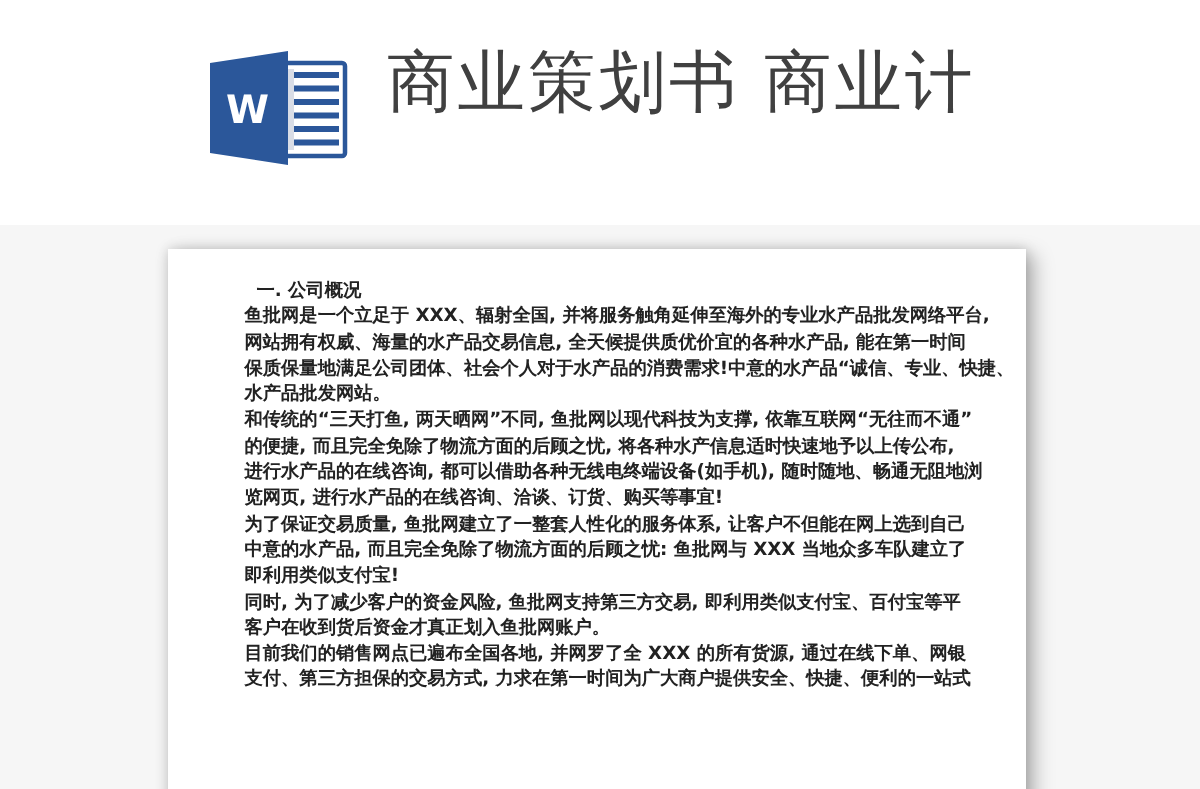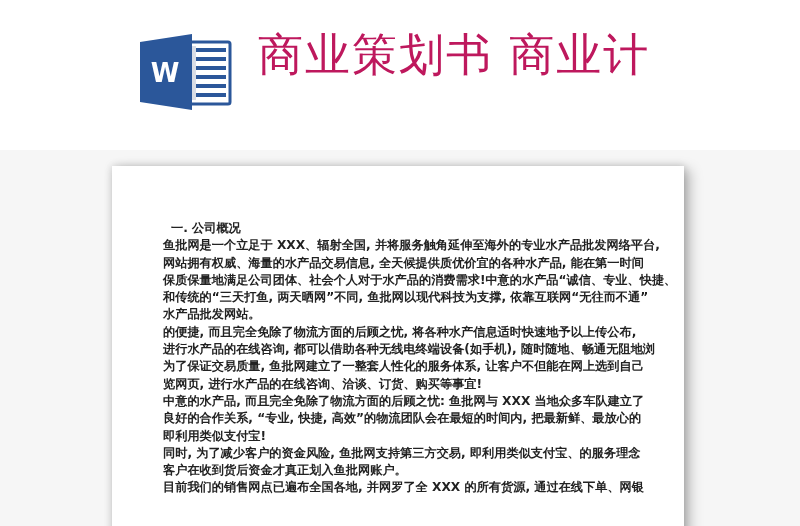--- a/index.html
+++ b/index.html
@@ -11,36 +11,36 @@
     }
     .header-band {
       position: absolute; left: 0; top: 0; width: 800px; height: 150px;
       background: #ffffff;
     }
     .word-icon {
       position: absolute; left: 140px; top: 34px; width: 92px; height: 76px;
     }
     .title {
       position: absolute; left: 258px; top: 30px; width: 400px;
-      font-size: 45px; line-height: 50px; color: #be185d;
+      font-size: 45px; line-height: 50px; color: #404040;
       font-family: "DejaVu Sans", sans-serif; font-weight: normal;
       letter-spacing: 2px;
     }
     .page-bg {
       position: absolute; left: 0; top: 150px; width: 800px; height: 376px;
       background: #f6f6f6;
     }
     .page {
       position: absolute; left: 112px; top: 166px; width: 572px; height: 380px;
       background: #ffffff;
       box-shadow: 0 0 8px rgba(0,0,0,0.18), 6px 4px 12px rgba(0,0,0,0.25);
     }
     .content {
       position: absolute; left: 51px; top: 19px; width: 490px;
-      font-size: 12.2px; line-height: 17.3px; color: #222; margin-top: 35px;
+      font-size: 12.2px; line-height: 17.3px; color: #222;
     }
     .heading { font-weight: bold; padding-left: 8px; }
     .line { white-space: nowrap; font-weight: bold; }
   </style>
 </head>
 <body>
 
 <div class="header-band">
   <svg class="word-icon" viewBox="0 0 92 76" xmlns="http://www.w3.org/2000/svg">
     <rect x="48" y="8" width="42" height="62" rx="2" fill="#ffffff" stroke="#2b579a" stroke-width="3"></rect>
@@ -60,26 +60,26 @@
 </div>
 
 <div class="page-bg"></div>
 
 <div class="page">
   <div class="content">
     <div class="heading">一. 公司概况</div>
     <div class="line">鱼批网是一个立足于 XXX、辐射全国, 并将服务触角延伸至海外的专业水产品批发网络平台,</div>
     <div class="line">网站拥有权威、海量的水产品交易信息, 全天候提供质优价宜的各种水产品, 能在第一时间</div>
     <div class="line">保质保量地满足公司团体、社会个人对于水产品的消费需求!中意的水产品“诚信、专业、快捷、</div>
+    <div class="line">水产品批发网站。</div>
     <div class="line">和传统的“三天打鱼, 两天晒网”不同, 鱼批网以现代科技为支撑, 依靠互联网“无往而不通”</div>
-    <div class="line">水产品批发网站。</div>
     <div class="line">的便捷, 而且完全免除了物流方面的后顾之忧, 将各种水产信息适时快速地予以上传公布,</div>
     <div class="line">进行水产品的在线咨询, 都可以借助各种无线电终端设备(如手机), 随时随地、畅通无阻地浏</div>
+    <div class="line">览网页, 进行水产品的在线咨询、洽谈、订货、购买等事宜!</div>
     <div class="line">为了保证交易质量, 鱼批网建立了一整套人性化的服务体系, 让客户不但能在网上选到自己</div>
-    <div class="line">览网页, 进行水产品的在线咨询、洽谈、订货、购买等事宜!</div>
     <div class="line">中意的水产品, 而且完全免除了物流方面的后顾之忧: 鱼批网与 XXX 当地众多车队建立了</div>
-    <div class="line">良好的合作关系, “专业, 快捷, 高效”的物流团队会在最短的时间内, 把最新鲜、最放心的</div>
     <div class="line">即利用类似支付宝!</div>
-    <div class="line">同时, 为了减少客户的资金风险, 鱼批网支持第三方交易, 即利用类似支付宝、的服务理念</div>
+    <div class="line">同时, 为了减少客户的资金风险, 鱼批网支持第三方交易, 即利用类似支付宝、百付宝等平</div>
     <div class="line">客户在收到货后资金才真正划入鱼批网账户。</div>
     <div class="line">目前我们的销售网点已遍布全国各地, 并网罗了全 XXX 的所有货源, 通过在线下单、网银</div>
+    <div class="line">支付、第三方担保的交易方式, 力求在第一时间为广大商户提供安全、快捷、便利的一站式</div>
   </div>
 </div>
 
 </body></html>

